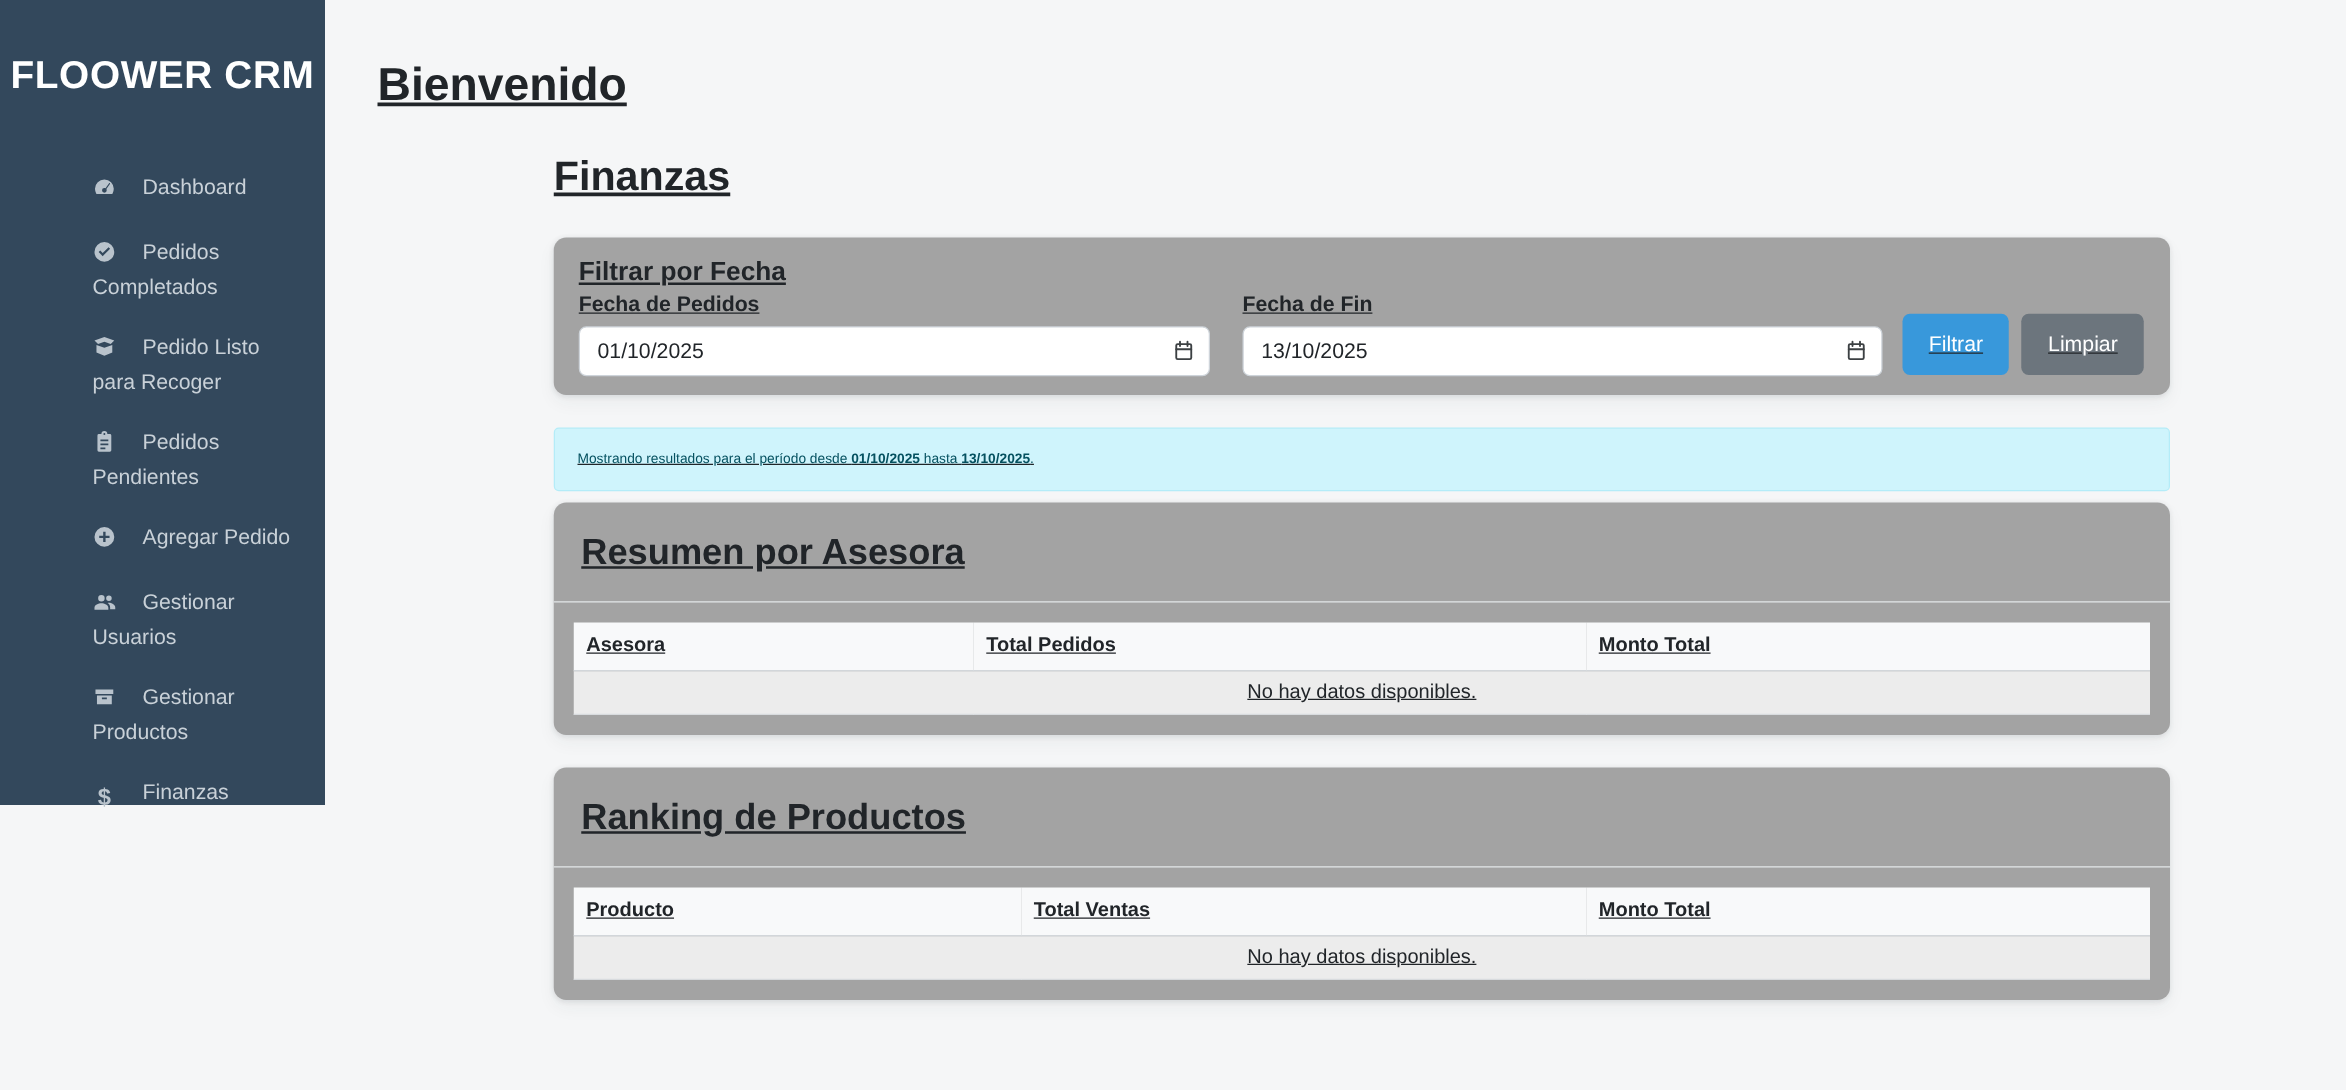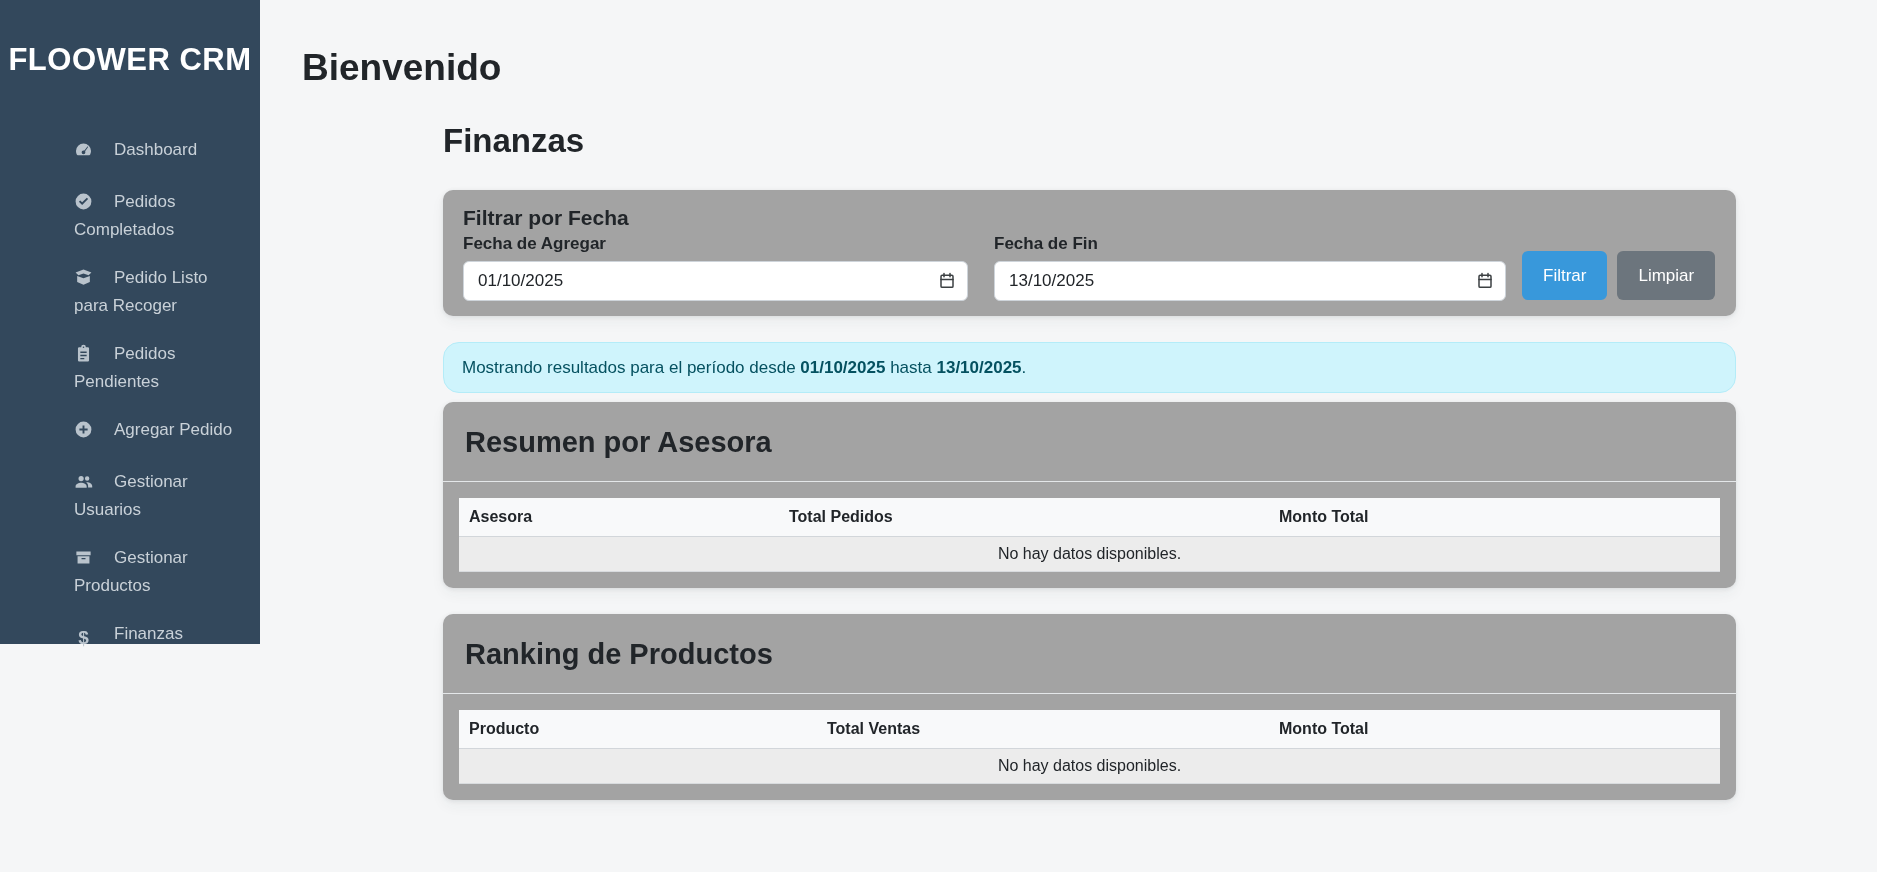--- a/index.html
+++ b/index.html
@@ -32,21 +32,21 @@
     display:inline-block; width:19px; margin-right:21px;
     vertical-align:-4px; color:#b9c3cc;
   }
   .mi-icon svg { width:19px; height:19px; display:inline-block; }
   .dollar-glyph {
     display:inline-block; width:19px; text-align:center;
     font-size:19px; font-weight:700; vertical-align:-1px;
   }
 
   
-  .main { flex:1; padding:46px 17px 0 42px; }
+  .main { flex:1; padding:46px 17px 0 42px;text-decoration:underline; }
   .welcome {
     font-size:37px; font-weight:600; color:var(--heading,#212529);
     line-height:44px;
   }
   .content { width:1293px; margin-left:141px; margin-top:30px; }
   .section-title { font-size:33px; font-weight:600; line-height:42px; margin-bottom:28px; }
 
   .card {
     background:#a3a3a3; border-radius:10px;
     box-shadow:0 1px 4px rgba(40,50,60,.10), 0 6px 14px rgba(40,50,60,.05);
@@ -75,21 +75,21 @@
     font-family:inherit;
   }
   .btn-filter { background:var(--primary,#3898db); margin-right:10px; }
   .btn-clear  { background:var(--secondary,#6c757d); }
 
   
   .alert {
     margin-top:26px; background:var(--alert-bg,#cff4fc);
     border:1px solid var(--alert-border,#b4ecf8);
     color:var(--alert-text,#055160);
-    border-radius:16px; padding:14px 18px; font-size:17px; line-height:21px;
+    border-radius:4px; padding:14px 18px; font-size:11px; line-height:21px;
   }
   .alert b { font-weight:700; }
 
   
   .table-card { margin-top:9px; }
   .table-card.second { margin-top:26px; }
   .card-header { padding:21px 22px 20px; border-bottom:1px solid #e4e7e9; }
   .card-title { font-size:29px; font-weight:600; line-height:38px; }
   .card-body { padding:16px; }
   table { width:100%; border-collapse:collapse; table-layout:fixed; }
@@ -177,21 +177,21 @@
 <main class="main">
   <h1 class="welcome">Bienvenido</h1>
 
   <div class="content">
     <h2 class="section-title">Finanzas</h2>
 
     <section class="card filter-card">
       <div class="filter-title">Filtrar por Fecha</div>
       <div class="filter-row">
         <div class="field">
-          <label>Fecha de Agregar</label>
+          <label>Fecha de Pedidos</label>
           <div class="date-wrap">
             <input type="text" value="01/10/2025" style="">
             <svg class="cal-icon" viewBox="0 0 24 24" fill="none" stroke="currentColor" stroke-width="2" stroke-linecap="round">
                 <rect x="4" y="5" width="16" height="16" rx="1.5"></rect>
                 <path d="M8 2.5V7M16 2.5V7M4 10.5h16"></path>
               </svg>
           </div>
         </div>
         <div class="field end">
           <label>Fecha de Fin</label>

